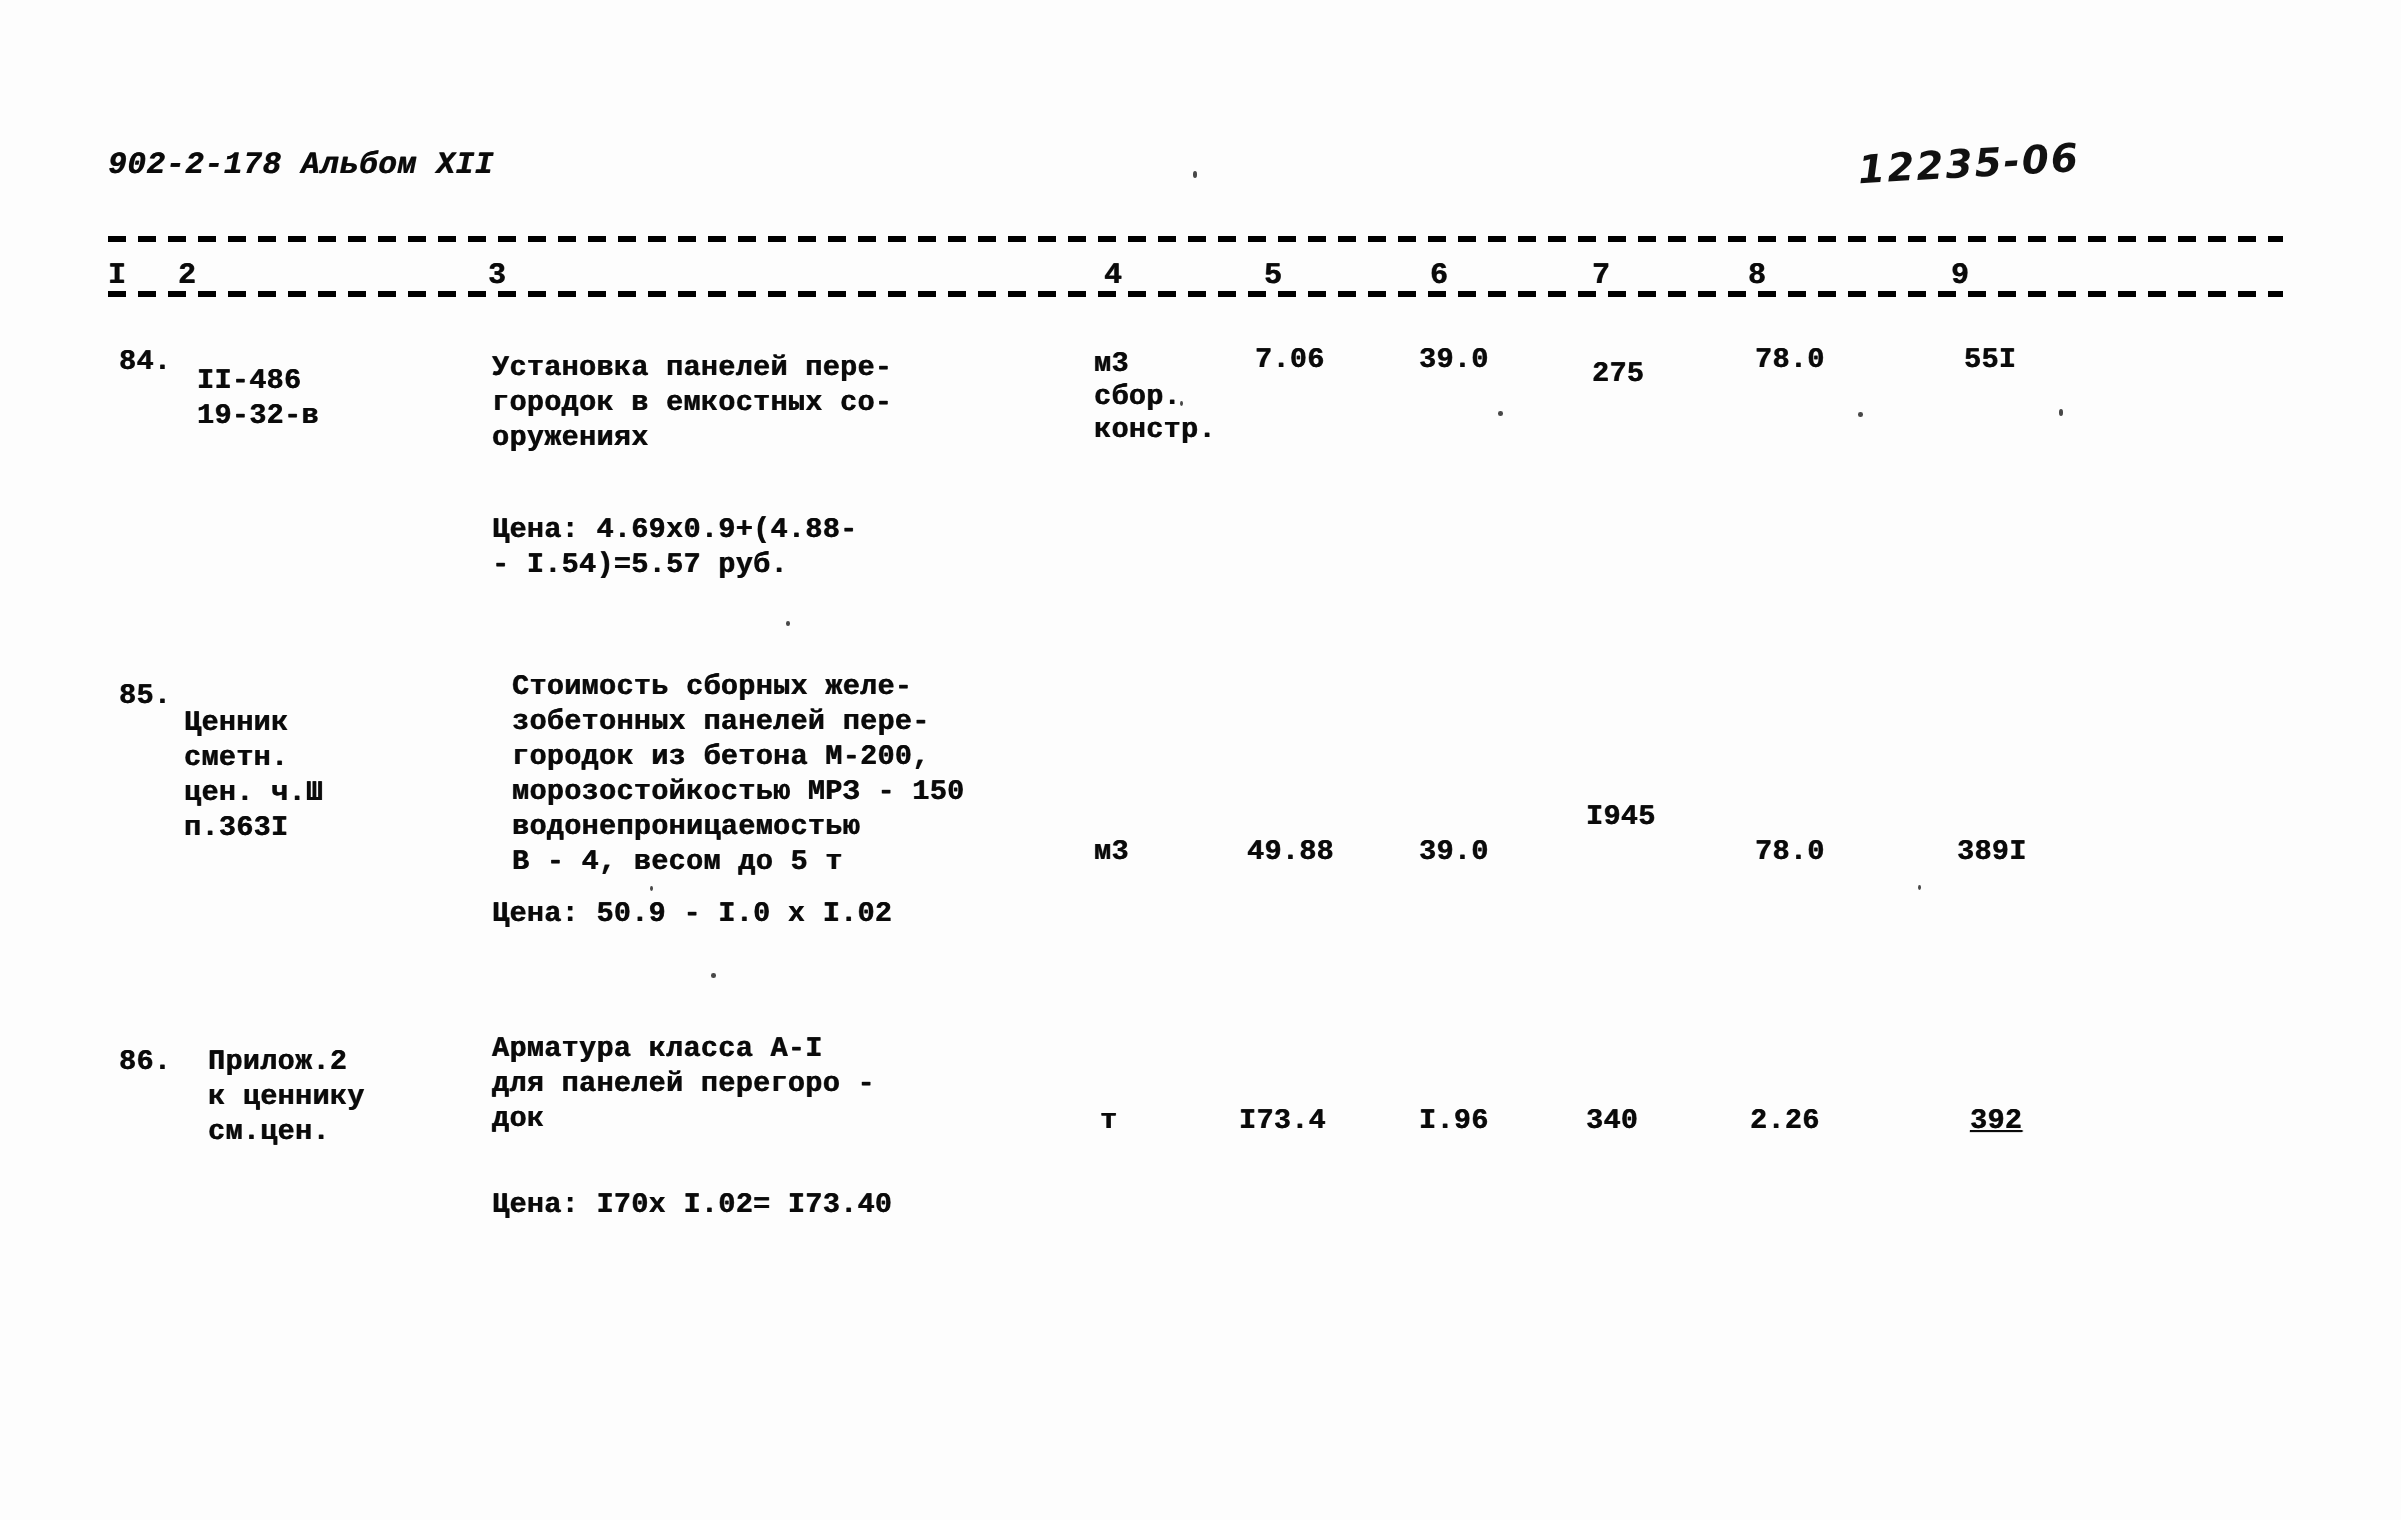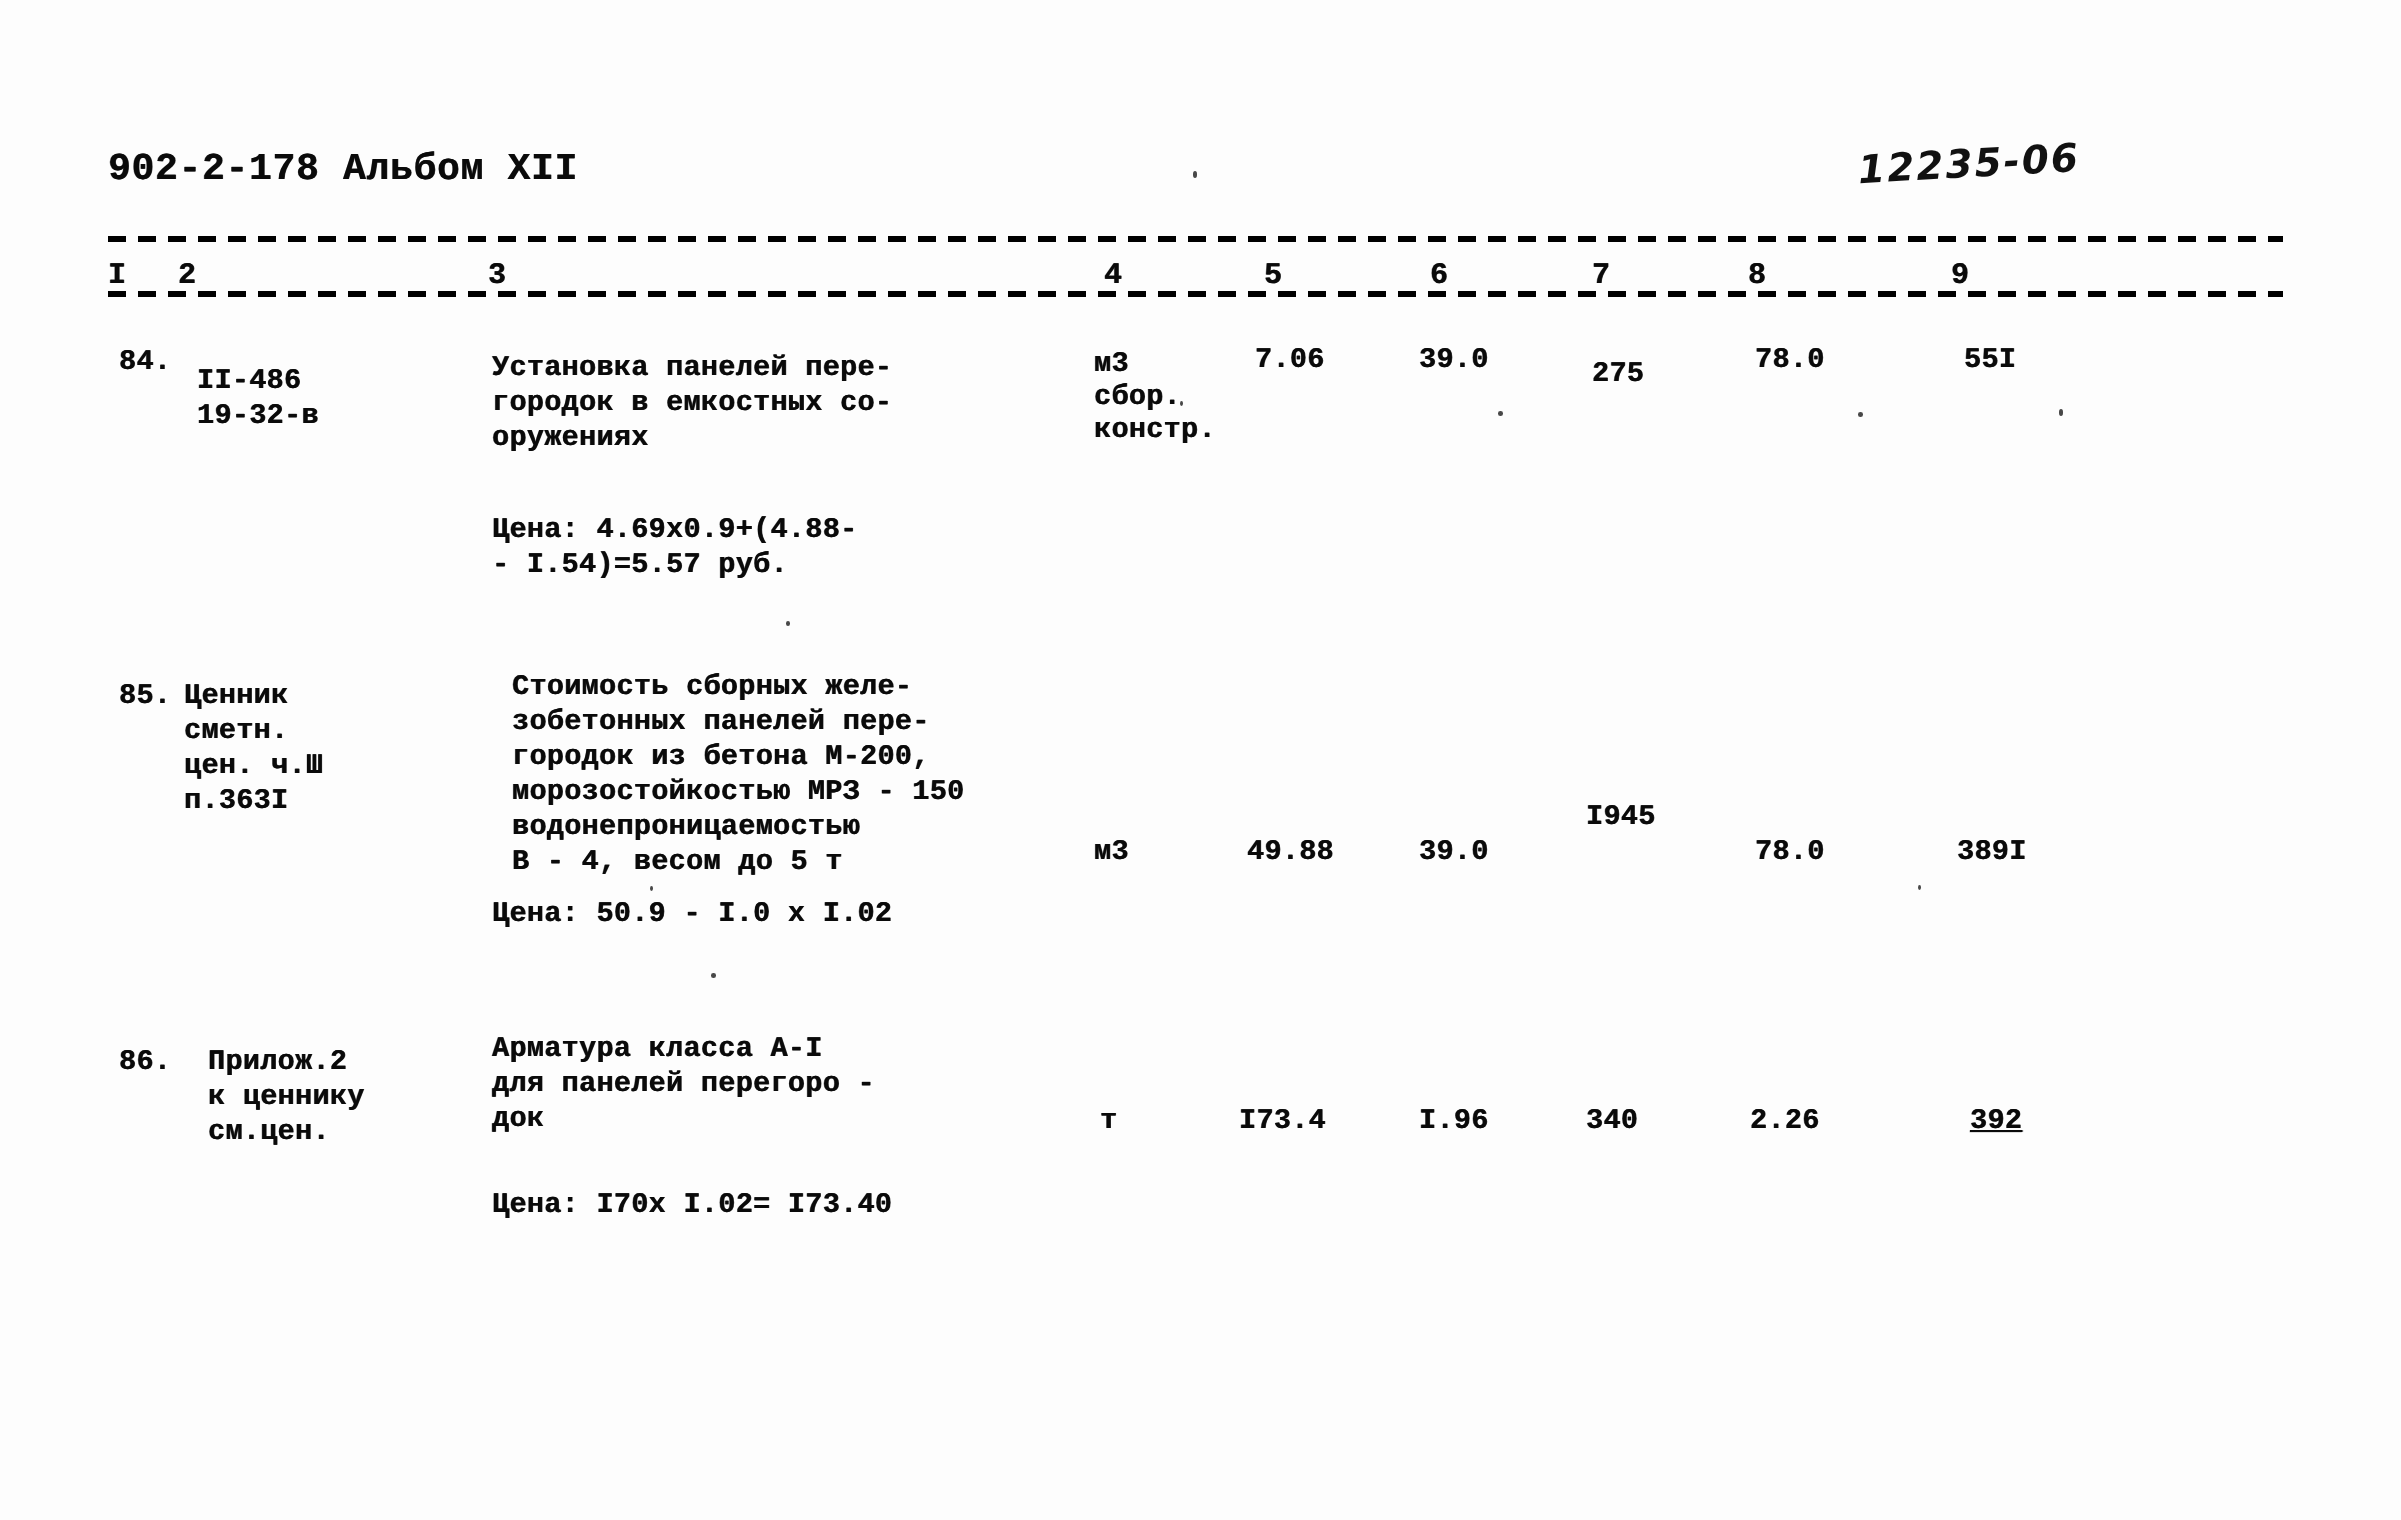--- a/index.html
+++ b/index.html
@@ -47,22 +47,23 @@
     width: 2401px;
     text-align: center;
     font-size: 30px;
     letter-spacing: 2.7px;
   }
 
   
   #doc-code {
     top: 148px;
     left: 108px;
-    font-size: 38px;
+    font-size: 31px;
     letter-spacing: 0.7px;
+    font-style: italic;
   }
 
   
   #archive-number {
     top: 142px;
     left: 1858px;
     font-family: "DejaVu Sans", sans-serif;
     font-style: italic;
     font-weight: bold;
     font-size: 39px;
@@ -154,21 +155,21 @@
 констр.</div>
     <div class="t mono-typed cell-num" style="top:343px; left:1255px;">7.06</div>
     <div class="t mono-typed cell-num" style="top:343px; left:1419px;">39.0</div>
     <div class="t mono-typed cell-num" style="top:357px; left:1592px;">275</div>
     <div class="t mono-typed cell-num" style="top:343px; left:1755px;">78.0</div>
     <div class="t mono-typed cell-num" style="top:343px; left:1964px;">55I</div>
   </div>
 
   <div>
     <div class="t mono-typed cell" style="top:678px; left:119px;">85.</div>
-    <div class="t mono-typed cell lines" style="top:678px; left:184px;">Ценник
+    <div class="t mono-typed cell lines" style="top:705px; left:184px;">Ценник
 сметн.
 цен. ч.Ш
 п.363I</div>
     <div class="t mono-typed cell lines" style="top:669px; left:492px;margin-left:20px;">Стоимость сборных желе-
 зобетонных панелей пере-
 городок из бетона М-200,
 морозостойкостью МРЗ - 150
 водонепроницаемостью
 В - 4, весом до 5 т</div>
     <div class="t mono-typed cell lines" style="top:896px; left:492px;">Цена: 50.9 - I.0 х I.02</div>

